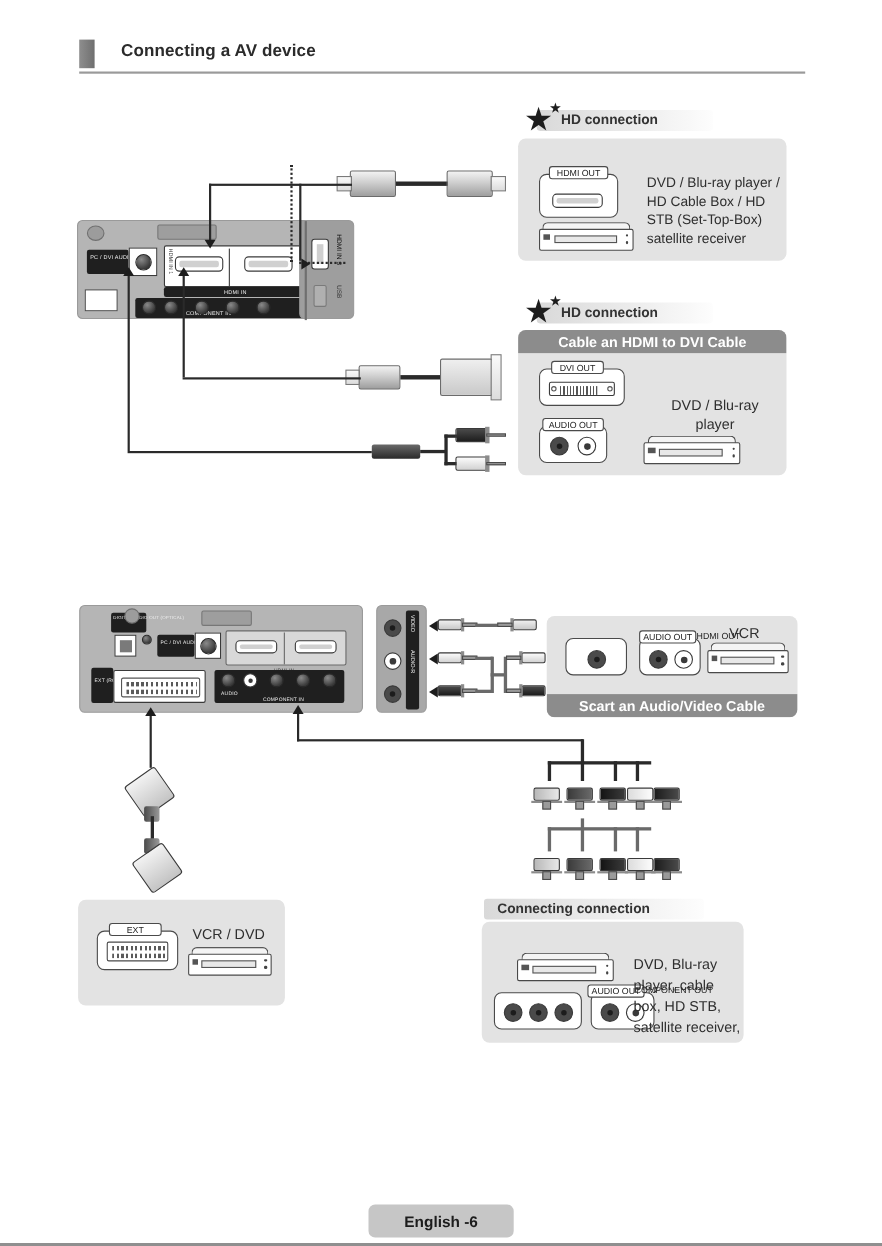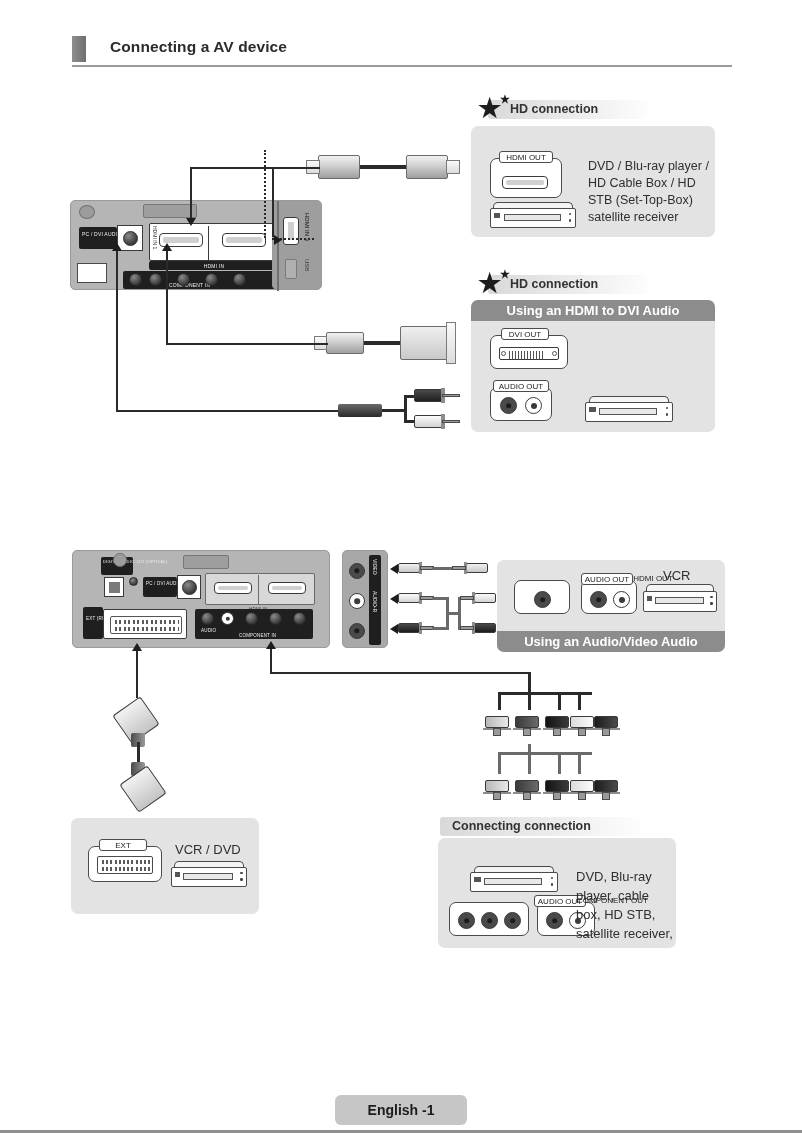--- a/index.html
+++ b/index.html
@@ -323,34 +323,35 @@
     <div class="desc" style="left:117px; top:32px; width:122px;">DVD / Blu-ray player / HD Cable Box / HD STB (Set-Top-Box) satellite receiver</div>
   </div>
 
   <div class="badge" style="left:488px; top:275px; width:160px;">
     <span class="star">★</span>
     <span class="star-small">★</span>
     <span>HD connection</span>
   </div>
 
   <div class="panel" style="left:471px; top:300px; width:244px; height:132px;">
-    <div class="panel-title" style="top:0;">Using an HDMI to DVI Audio</div>
+    <div class="panel-title" style="top:0;">Cable an HDMI to DVI Cable</div>
     <div class="portbox" style="left:19px; top:35px; width:78px; height:34px;">
       <div style="position:absolute; left:8px; top:11px; width:60px; height:13px; background:#fff; border:1.2px solid #3a3a3a; border-radius:2px;">
         <div style="position:absolute; left:9px; top:2.5px; width:34px; height:8px; background:repeating-linear-gradient(to right,#555 0 1.2px,#fff 1.2px 3px);"></div>
       </div>
       <div style="position:absolute; left:10px; top:15px; width:5px; height:5px; border:1px solid #555; border-radius:50%;"></div>
       <div style="position:absolute; left:61px; top:15px; width:5px; height:5px; border:1px solid #555; border-radius:50%;"></div>
     </div>
     <div class="portlabel" style="left:30px; top:28px; width:48px;">DVI OUT</div>
     <div class="portbox" style="left:19px; top:87px; width:62px; height:34px;">
       <div class="rca rca-dark" style="left:9px; top:9px; width:17px; height:17px;"></div>
       <div class="rca rca-light" style="left:34px; top:9px; width:17px; height:17px;"></div>
     </div>
     <div class="portlabel" style="left:22px; top:80px; width:56px;">AUDIO OUT</div>
+    <div class="desc" style="left:124px; top:60px; width:110px; text-align:center; font-size:13px;">DVD / Blu-ray player</div>
     <div class="player" style="left:114px; top:96px; width:88px; height:26px;">
       <div class="top"></div>
         <div class="body"></div>
       <div class="eject"></div>
         <div class="slot"></div>
       <div class="dots">
           <i></i>
           <i></i>
         </div>
     </div>
@@ -480,21 +481,21 @@
         <div class="pin"></div>
     </div>
     <div class="rcaplug" style="left:460px; top:620px; width:36px; height:16px; transform:scaleX(-1);">
       <div class="barrel" style="background:linear-gradient(to bottom,#4a4a4a,#1c1c1c);"></div>
         <div class="ring"></div>
         <div class="pin"></div>
     </div>
   </div>
 
   <div class="panel" style="left:497px; top:560px; width:228px; height:92px;">
-    <div class="panel-title" style="bottom:0; top:71px;">Using an Audio/Video Audio</div>
+    <div class="panel-title" style="bottom:0; top:71px;">Scart an Audio/Video Cable</div>
     <div class="portbox" style="left:17px; top:20px; width:56px; height:34px;">
       <div class="rca rca-dark" style="left:19px; top:10px; width:17px; height:17px;"></div>
     </div>
     <div class="portbox" style="left:84px; top:20px; width:56px; height:34px;">
       <div class="rca rca-dark" style="left:8px; top:10px; width:17px; height:17px;"></div>
       <div class="rca rca-light" style="left:31px; top:10px; width:17px; height:17px;"></div>
     </div>
     <div class="portlabel" style="left:84px; top:13px; width:52px;">AUDIO OUT</div>
     <div class="portlabel" style="left:131px; top:13px; width:50px; border:none; background:transparent;">HDMI OUT</div>
     <div style="position:absolute; left:166px; top:8px; font-size:13px; color:#2f2f2f;">VCR</div>
@@ -634,16 +635,16 @@
     </div>
     <div class="portbox" style="left:99px; top:64px; width:58px; height:34px;">
       <div class="rca rca-dark" style="left:8px; top:9px; width:17px; height:17px;"></div>
       <div class="rca rca-light" style="left:31px; top:9px; width:17px; height:17px;"></div>
     </div>
     <div class="portlabel" style="left:96px; top:57px; width:52px;">AUDIO OUT</div>
     <div class="portlabel" style="left:139px; top:57px; width:66px; border:none; background:transparent;">COMPONENT OUT</div>
     <div class="desc" style="left:138px; top:29px; width:98px; font-size:13px; line-height:19px;">DVD, Blu-ray player, cable box, HD STB, satellite receiver, VCR</div>
   </div>
 
-  <div class="footer">English -1</div>
+  <div class="footer">English -6</div>
   <div class="bottom-rule"></div>
 
 </div>
 
 </body></html>

